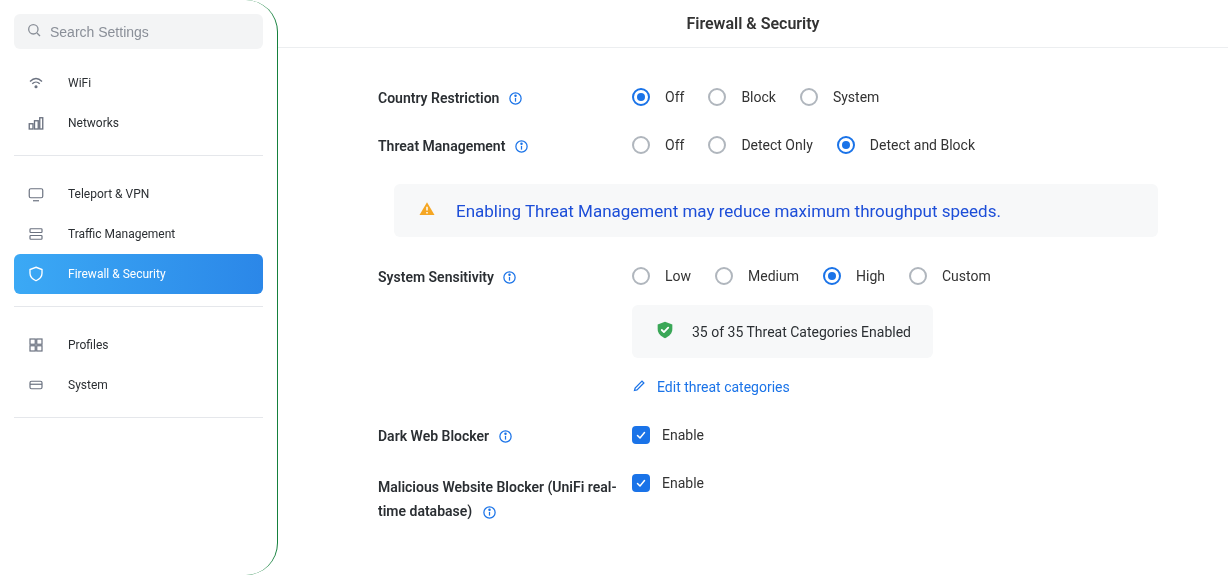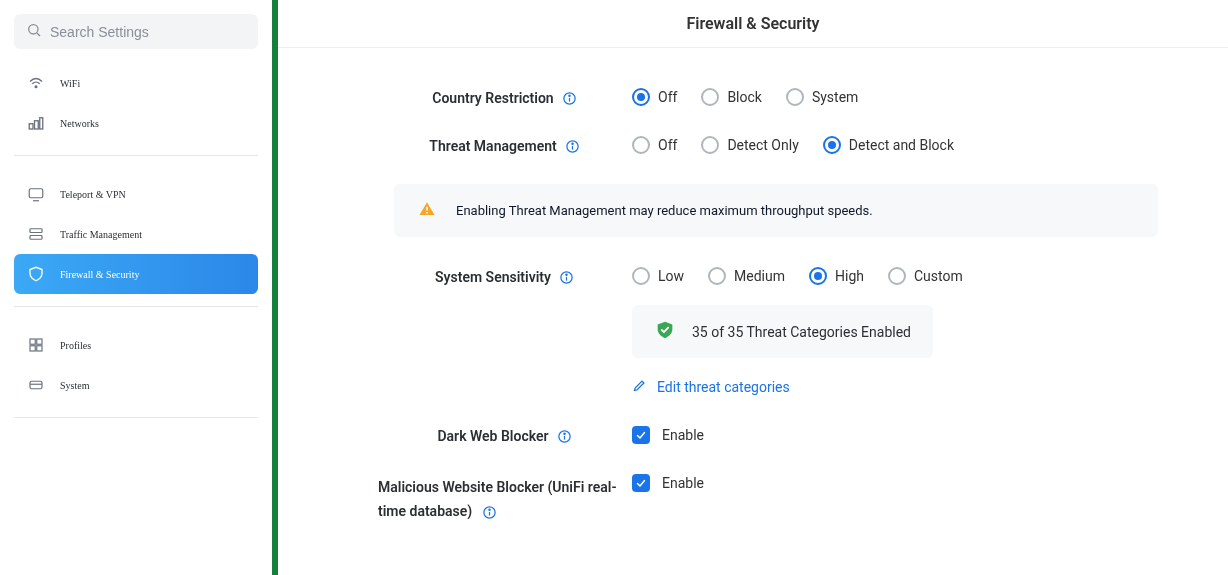--- a/index.html
+++ b/index.html
@@ -1,48 +1,48 @@
 <!DOCTYPE html>
 <html><head>
 <meta charset="utf-8">
 <style>
 * { margin:0; padding:0; box-sizing:border-box; }
 body { font-family:-apple-system, BlinkMacSystemFont, "Segoe UI", Roboto, sans-serif; font-size:14px; color:#333; background:#fff; }
 .app { display:flex; width:1228px; height:575px; overflow:hidden; }
-.sidebar { width:278px; border-right:6px solid #15803d; padding:14px 14px 14px 14px; display:flex; flex-direction:column; }
+.sidebar { width:278px; border-right:1px solid #15803d; padding:14px 14px 14px 14px; display:flex; flex-direction:column;border-radius:32px; }
 .search-box { display:flex; align-items:center; background:#f3f4f5; border-radius:6px; padding:8px 12px; margin-bottom:8px; }
 .search-box input { border:none; background:transparent; outline:none; font-size:14px; color:#555; margin-left:8px; flex:1; }
 .search-box input::placeholder { color:#8a8f98; }
 .nav-group { margin-top:6px; }
 .nav-item { display:flex; align-items:center; padding:10px 12px; border-radius:6px; color:#2b2f33; cursor:pointer; }
 .nav-item .icon { width:20px; height:20px; display:flex; align-items:center; justify-content:center; color:#6b7280; flex-shrink:0; }
-.nav-item .label { margin-left:14px; font-size:10px;font-family:Liberation Serif, serif; }
+.nav-item .label { margin-left:22px; font-size:12px; }
 .nav-item.active { background:linear-gradient(90deg,#3ba9f5,#2b87e8); color:#fff; }
 .nav-item.active .icon { color:#fff; }
 .divider { border:none; border-top:1px solid #e5e7eb; margin:12px 0; }
 .sidebar-footer { margin-top:auto; padding:8px 2px 0 2px; }
 .sidebar-footer .version { color:#6b7280; font-size:13px; margin-bottom:10px; }
 .sidebar-footer a { color:#1a73e8; text-decoration:none; font-size:13px; cursor:pointer; }
 .sidebar-footer .sep { color:#d1d5db; margin:0 6px; }
 .main { flex:1; display:flex; flex-direction:column; overflow:hidden; }
 .main-header { text-align:center; padding:14px 0; border-bottom:1px solid #eceef0; }
 .main-header h1 { font-size:16px; font-weight:600; }
 .main-body { flex:1; overflow-y:auto; padding:40px 70px 20px 100px; }
 .row { display:flex; align-items:flex-start; margin-bottom:30px; }
-.row .field-label { width:254px; font-weight:600; color:#2b2f33; display:flex; align-items:center; padding-top:2px;justify-content:center; }
+.row .field-label { width:254px; font-weight:600; color:#2b2f33; display:flex; align-items:center; padding-top:2px; }
 .row .field-label .info { margin-left:8px; }
 .row .controls { flex:1; }
 .radio-row { display:flex; gap:24px; align-items:center; }
-.radio-opt { display:flex; align-items:center; cursor:pointer; }
+.radio-opt { display:flex; align-items:center; cursor:pointer;gap:7px; }
 .radio-circle { width:18px; height:18px; border:2px solid #b0b6bd; border-radius:50%; margin-right:8px; display:flex; align-items:center; justify-content:center; }
 .radio-opt.selected .radio-circle { border-color:#1a73e8; }
 .radio-opt.selected .radio-circle::after { content:""; width:8px; height:8px; border-radius:50%; background:#1a73e8; }
 .alert { display:flex; align-items:center; background:#f7f8f9; border-radius:6px; padding:16px 24px; margin-bottom:30px; margin-left:16px; }
 .alert .warn-icon { margin-right:20px; }
-.alert-text { color:#0f172a; font-size:13px; }
+.alert-text { color:#1d4ed8; font-size:17px; }
 .threat-pill { display:inline-flex; align-items:center; background:#f7f8f9; border-radius:6px; padding:14px 22px; margin-top:20px; }
 .threat-pill .shield { margin-right:16px; }
 .threat-pill-text { color:#2b2f33; }
 .edit-link { display:inline-flex; align-items:center; color:#1a73e8; margin-top:20px; cursor:pointer; font-size:14px; }
 .edit-link .pencil { margin-right:10px; }
 .checkbox-row { display:flex; align-items:center; }
 .checkbox { width:18px; height:18px; border-radius:4px; background:#1a73e8; display:flex; align-items:center; justify-content:center; margin-right:12px; cursor:pointer; }
 .checkbox svg { stroke:#fff; }
 .info { width:16px; height:16px; display:inline-flex; align-items:center; justify-content:center; }
 .row.multiline .field-label { line-height:1.7; padding-top:2px; }

